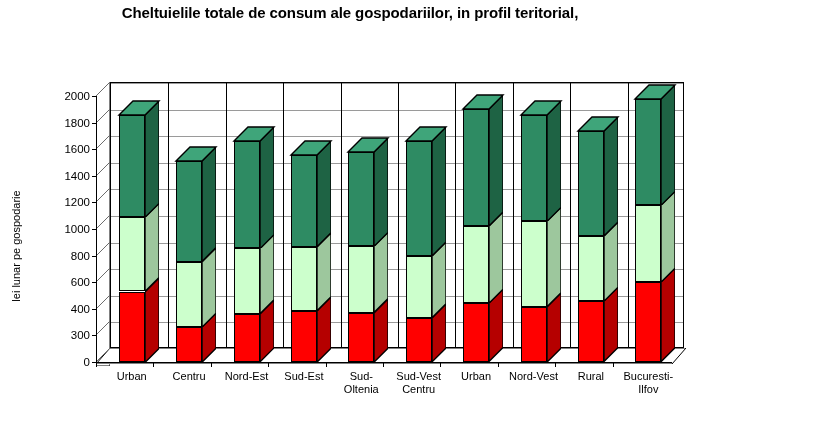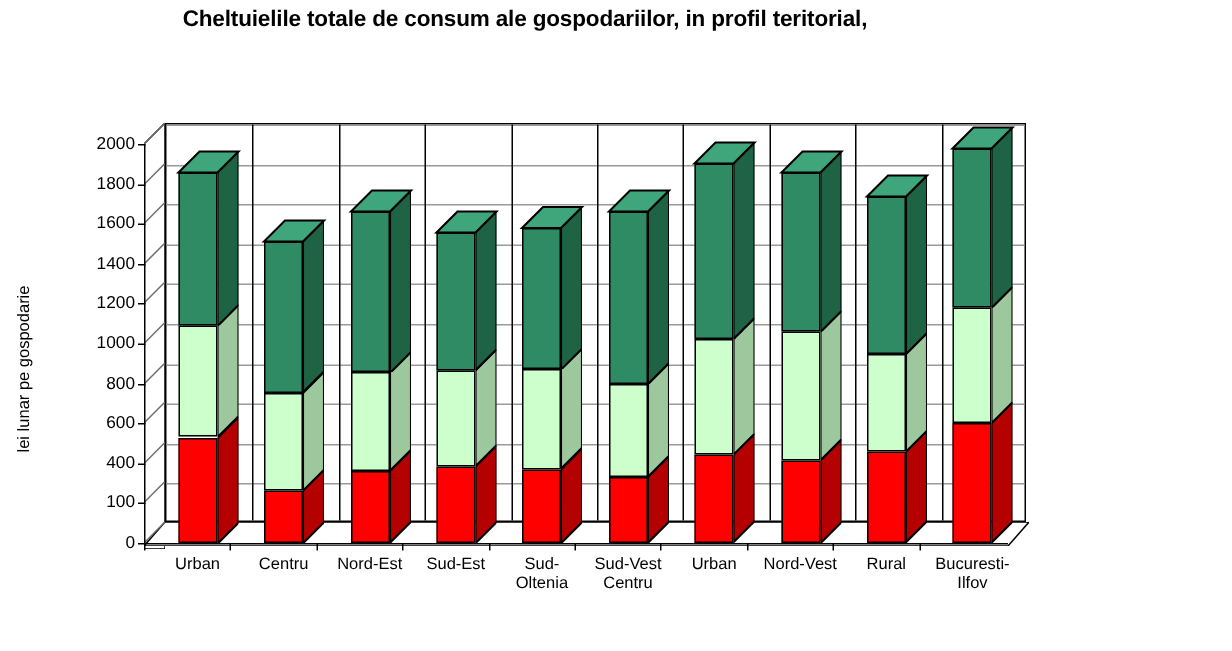--- a/index.html
+++ b/index.html
@@ -125,21 +125,21 @@
       <svg width="590" height="16" viewBox="0 0 590 16">
         <polygon points="0,16 14,0 590,0 576,16" fill="#ffffff" stroke="#000" stroke-width="1"></polygon>
       </svg>
     </div>
     <div id="yticks">
         <div class="ytick" style="left: 44px; top: 357px;">0</div>
         <div class="ytickmark" style="left: 92px; top: 362px;"></div>
         <div style="position: absolute; left: 96px; top: 348px; width: 14px; height: 14px;"><svg width="14" height="14">
             <line x1="0" y1="14" x2="14" y2="0" stroke="#6d6d6d" stroke-width="1"></line>
           </svg></div>
-        <div class="ytick" style="left: 44px; top: 330.4px;">100</div>
+        <div class="ytick" style="left: 44px; top: 330.4px;">300</div>
         <div class="ytickmark" style="left: 92px; top: 335.4px;"></div>
         <div style="position: absolute; left: 96px; top: 321.4px; width: 14px; height: 14px;"><svg width="14" height="14">
             <line x1="0" y1="14" x2="14" y2="0" stroke="#6d6d6d" stroke-width="1"></line>
           </svg></div>
         <div class="ytick" style="left: 44px; top: 303.8px;">400</div>
         <div class="ytickmark" style="left: 92px; top: 308.8px;"></div>
         <div style="position: absolute; left: 96px; top: 294.8px; width: 14px; height: 14px;"><svg width="14" height="14">
             <line x1="0" y1="14" x2="14" y2="0" stroke="#6d6d6d" stroke-width="1"></line>
           </svg></div>
         <div class="ytick" style="left: 44px; top: 277.2px;">600</div>

